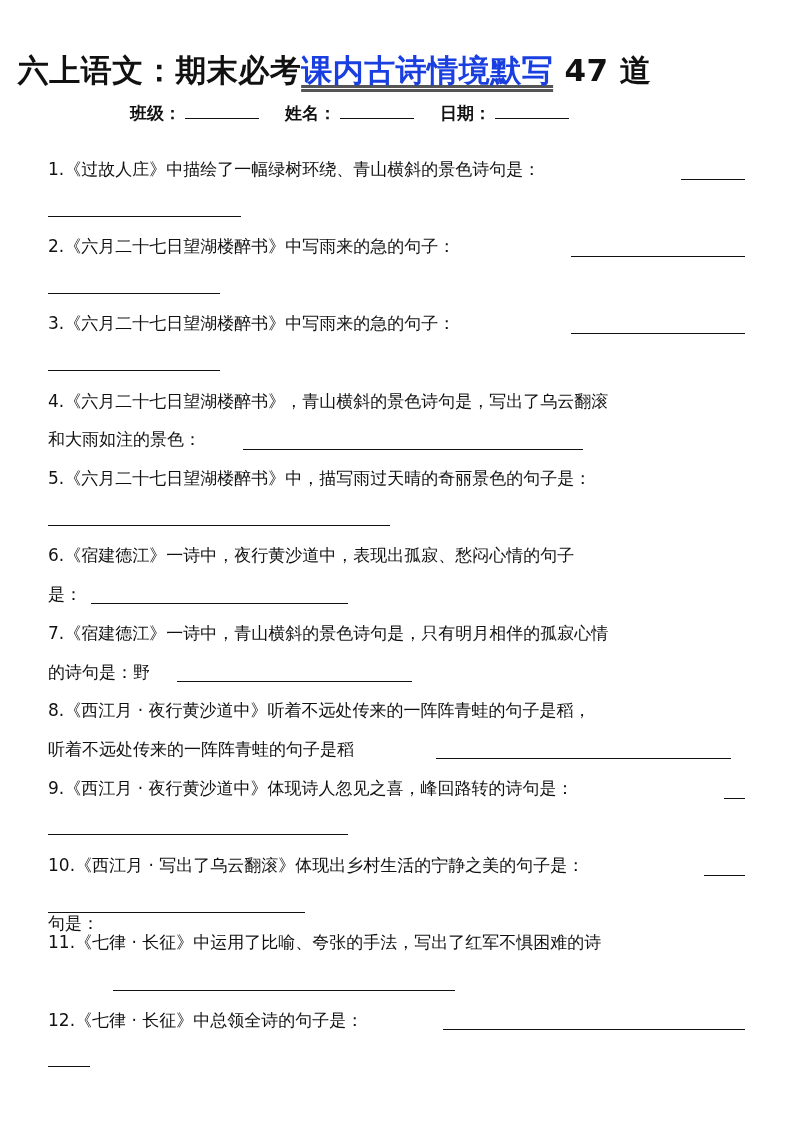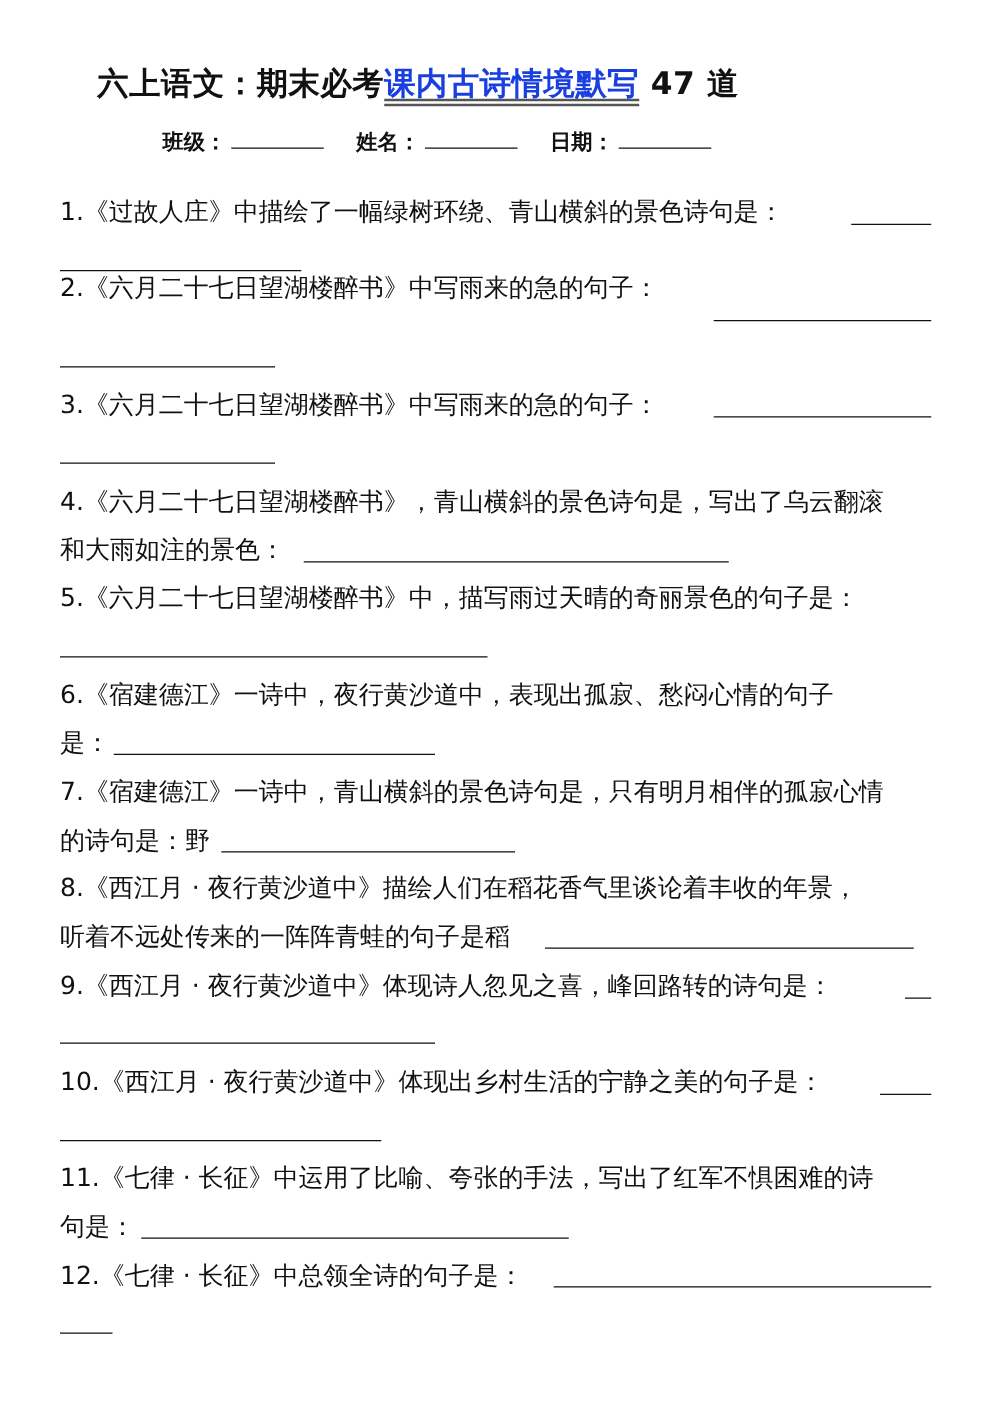--- a/index.html
+++ b/index.html
@@ -1,47 +1,47 @@
 <!DOCTYPE html>
 <html><head>
 <meta charset="utf-8">
 <style>
   html, body { margin: 0; padding: 0; background: #ffffff; }
   body { width: 793px; height: 1121px; position: relative; overflow: hidden;
          font-family: "DejaVu Sans", "Liberation Sans", sans-serif; color: #111; }
   .title { position: absolute; top: 50px; left: 0; width: 669px; text-align: center;
-           font-size: 25px; font-weight: bold; letter-spacing: 0.5px; white-space: nowrap; }
+           font-size: 31px; font-weight: bold; letter-spacing: 0.5px; white-space: nowrap; }
   .title .hl { color: #1a3fe0; text-decoration: underline double; text-decoration-color: #555;
                text-underline-offset: 4px; }
   .meta { position: absolute; top: 102px; left: 0; width: 699px; text-align: center;
           font-size: 17px; font-weight: bold; white-space: nowrap; }
   .meta .field { display: inline-block; margin: 0 10px; }
   .meta .blank { display: inline-block; width: 74px; border-bottom: 1px solid #111; height: 16px;
                  vertical-align: baseline; margin-left: 4px; }
-  .q { position: absolute; left: 48px; font-size: 20px; white-space: nowrap; line-height: 20px; }
+  .q { position: absolute; left: 48px; font-size: 17px; white-space: nowrap; line-height: 20px; }
   .ul { position: absolute; border-bottom: 1px solid #111; height: 0; }
 </style>
 </head>
 <body>
 
 <div class="title">
   <span>六上语文：期末必考</span><span class="hl">课内古诗情境默写</span><span> 47 道</span>
 </div>
 
 <div class="meta">
   <span class="field"><span>班级：</span><span class="blank"></span></span>
   <span class="field"><span>姓名：</span><span class="blank"></span></span>
   <span class="field"><span>日期：</span><span class="blank"></span></span>
 </div>
 
 <div class="q" style="top:159px"><span>1.</span><span>《过故人庄》中描绘了一幅绿树环绕、青山横斜的景色诗句是：</span></div>
 <div class="ul" style="left:681px;top:179px;width:64px"></div>
 <div class="ul" style="left:48px;top:216px;width:193px"></div>
 
-<div class="q" style="top:220px"><span>2.</span><span>《六月二十七日望湖楼醉书》中写雨来的急的句子：</span></div>
+<div class="q" style="top:236px"><span>2.</span><span>《六月二十七日望湖楼醉书》中写雨来的急的句子：</span></div>
 <div class="ul" style="left:571px;top:256px;width:174px"></div>
 <div class="ul" style="left:48px;top:293px;width:172px"></div>
 
 <div class="q" style="top:313px"><span>3.</span><span>《六月二十七日望湖楼醉书》中写雨来的急的句子：</span></div>
 <div class="ul" style="left:571px;top:333px;width:174px"></div>
 <div class="ul" style="left:48px;top:370px;width:172px"></div>
 
 <div class="q" style="top:391px"><span>4.</span><span>《六月二十七日望湖楼醉书》，青山横斜的景色诗句是，写出了乌云翻滚</span></div>
 <div class="q" style="top:429px"><span>和大雨如注的景色：</span></div>
 <div class="ul" style="left:243px;top:449px;width:340px"></div>
@@ -50,31 +50,31 @@
 <div class="ul" style="left:48px;top:525px;width:342px"></div>
 
 <div class="q" style="top:545px"><span>6.</span><span>《宿建德江》一诗中，夜行黄沙道中，表现出孤寂、愁闷心情的句子</span></div>
 <div class="q" style="top:584px"><span>是：</span></div>
 <div class="ul" style="left:91px;top:603px;width:257px"></div>
 
 <div class="q" style="top:623px"><span>7.</span><span>《宿建德江》一诗中，青山横斜的景色诗句是，只有明月相伴的孤寂心情</span></div>
 <div class="q" style="top:662px"><span>的诗句是：野</span></div>
 <div class="ul" style="left:177px;top:681px;width:235px"></div>
 
-<div class="q" style="top:700px"><span>8.</span><span>《西江月 · 夜行黄沙道中》描绘人们在稻花香气里谈论着丰收的年景，</span></div>
+<div class="q" style="top:700px"><span>8.</span><span>《西江月 · 夜行黄沙道中》听着不远处传来的一阵阵青蛙的句子是稻，</span></div>
 <div class="q" style="top:739px"><span>听着不远处传来的一阵阵青蛙的句子是稻</span></div>
 <div class="ul" style="left:436px;top:758px;width:295px"></div>
 
 <div class="q" style="top:778px"><span>9.</span><span>《西江月 · 夜行黄沙道中》体现诗人忽见之喜，峰回路转的诗句是：</span></div>
 <div class="ul" style="left:724px;top:798px;width:21px"></div>
 <div class="ul" style="left:48px;top:834px;width:300px"></div>
 
-<div class="q" style="top:855px"><span>10.</span><span>《西江月 · 夜行黄沙道中》体现出乡村生活的宁静之美的句子是：</span></div>
+<div class="q" style="top:855px"><span>10.</span><span>《西江月 · 写出了乌云翻滚》体现出乡村生活的宁静之美的句子是：</span></div>
 <div class="ul" style="left:704px;top:875px;width:41px"></div>
 <div class="ul" style="left:48px;top:912px;width:257px"></div>
 
 <div class="q" style="top:932px"><span>11.</span><span>《七律 · 长征》中运用了比喻、夸张的手法，写出了红军不惧困难的诗</span></div>
-<div class="q" style="top:971px"><span>句是：</span></div>
+<div class="q" style="top:913px"><span>句是：</span></div>
 <div class="ul" style="left:113px;top:990px;width:342px"></div>
 
 <div class="q" style="top:1010px"><span>12.</span><span>《七律 · 长征》中总领全诗的句子是：</span></div>
 <div class="ul" style="left:443px;top:1029px;width:302px"></div>
 <div class="ul" style="left:48px;top:1066px;width:42px"></div>
 
 </body></html>

